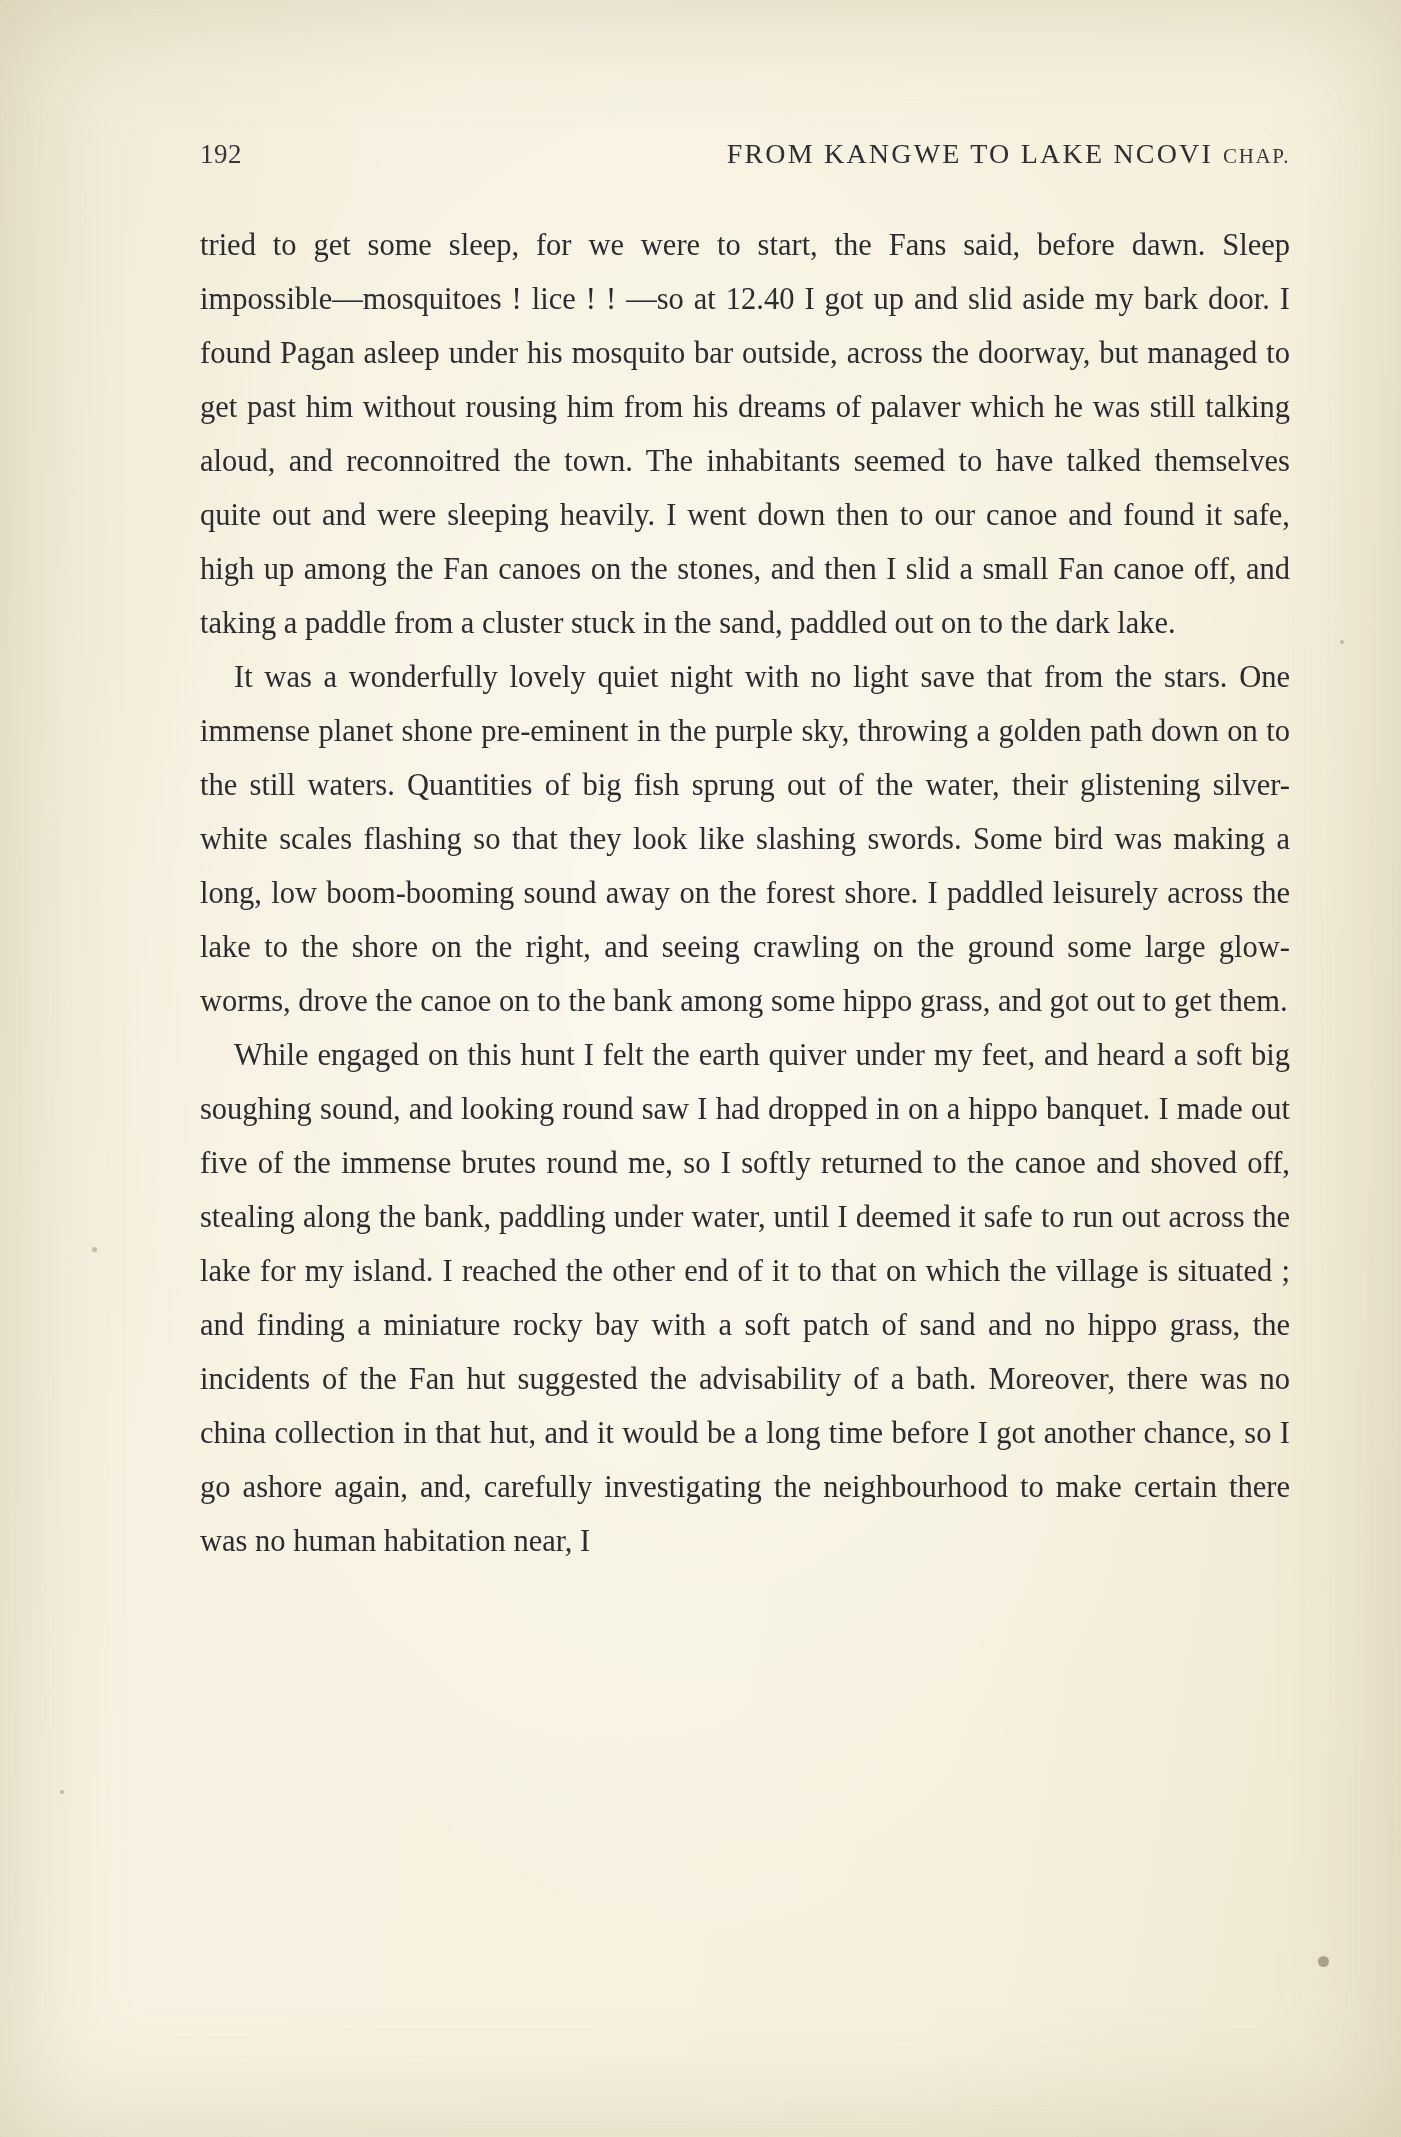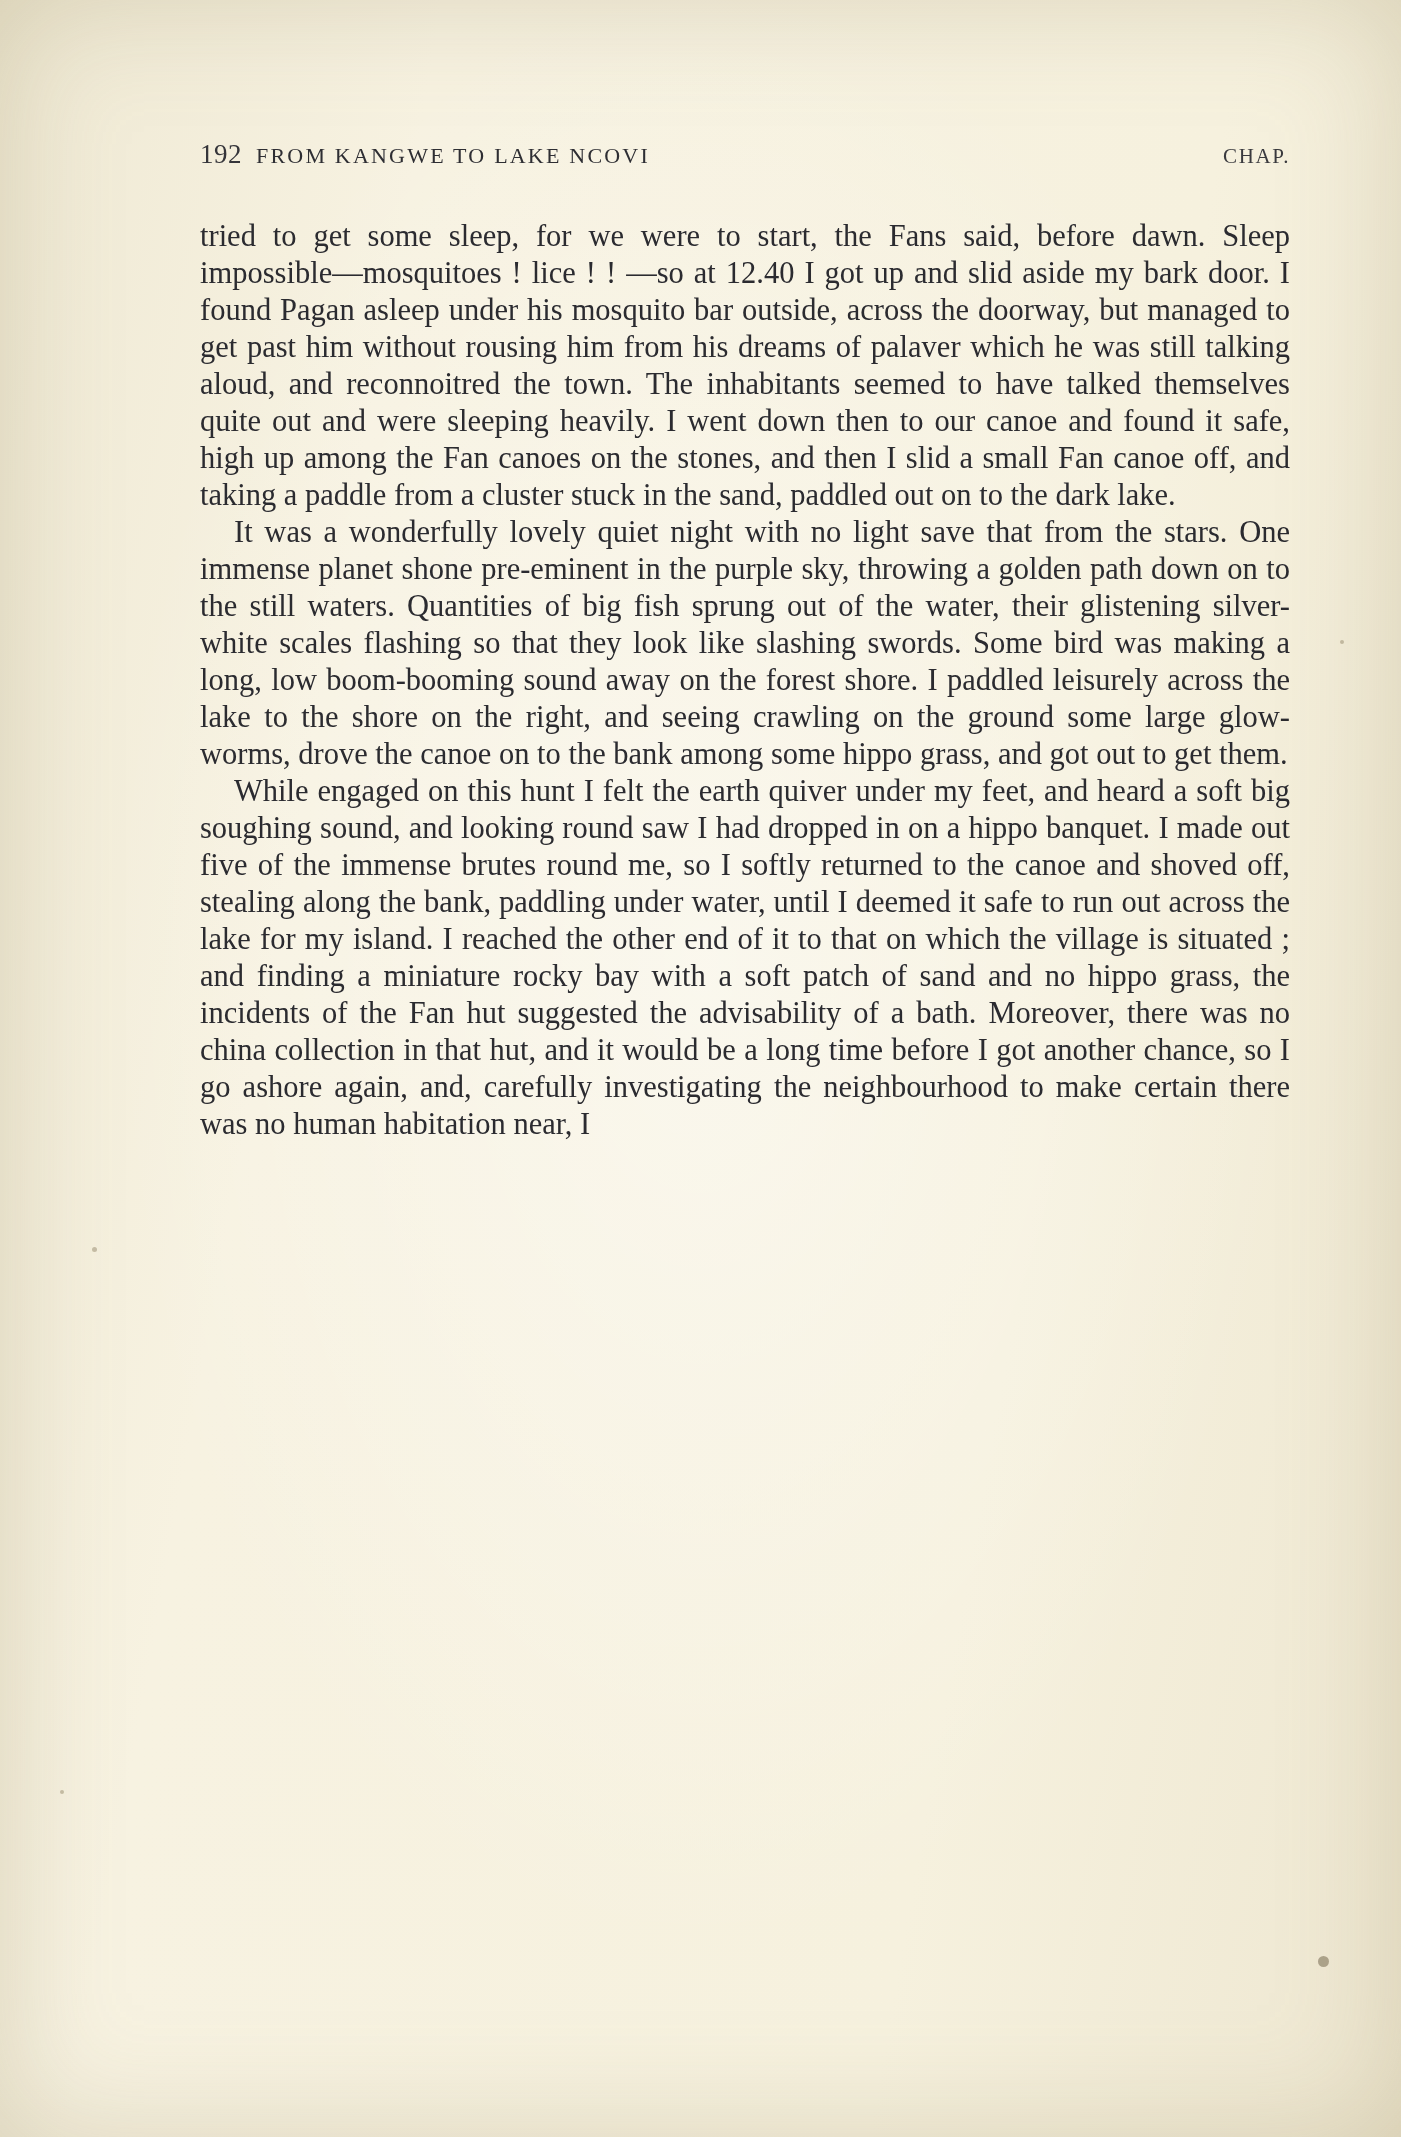--- a/index.html
+++ b/index.html
@@ -45,39 +45,39 @@
   }
   .folio {
     font-size: 27px;
     letter-spacing: 0.5px;
     width: 86px;
     flex: 0 0 86px;
     color: #35353a;
   }
   .head-title {
     flex: 1 1 auto;
-    text-align: left;
-    font-size: 22px;
+    text-align: right;
+    font-size: 28px;
     letter-spacing: 2.2px;
     color: #2e2e33;
     text-indent: -30px;
     margin-top: 32px;
   }
   .chap-label {
     flex: 0 0 auto;
     font-size: 21px;
     letter-spacing: 1.6px;
     color: #3a3a3e;
     padding-left: 10px;
     margin-top: 48px;
   }
   p.body-par {
     margin: 0;
     font-size: 30.5px;
-    line-height: 37px;
+    line-height: 54px;
     text-align: justify;
     text-justify: inter-word;
     color: #2b2b30;
     -webkit-font-smoothing: antialiased;
   }
   p.body-par + p.body-par {
     text-indent: 34px;
   }
   .speck {
     position: absolute;

